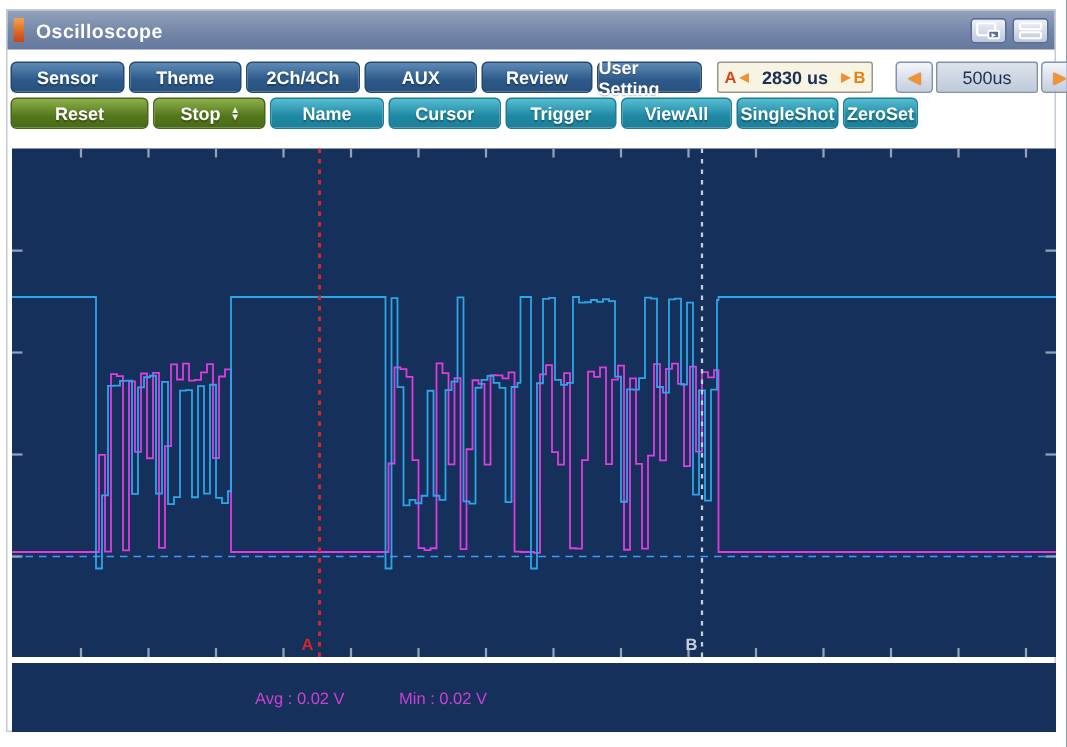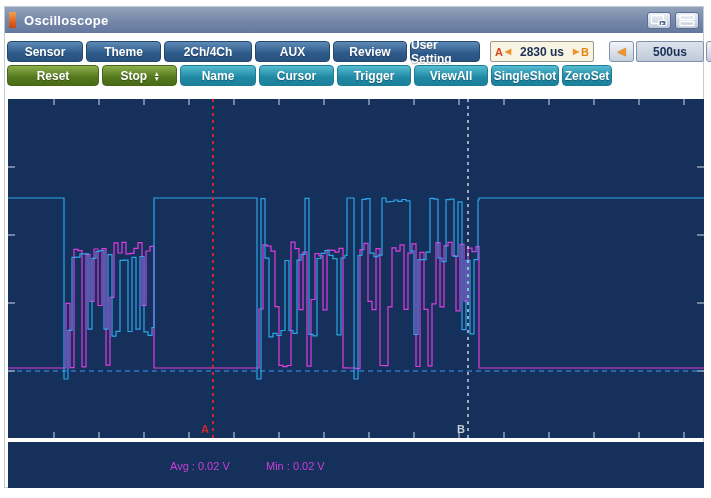--- a/index.html
+++ b/index.html
@@ -53,21 +53,21 @@
   
   .tb-group{margin-left:12px;display:flex;gap:2px;align-items:center;}
   .tb-arrow{
     width:25px;height:21px;box-sizing:border-box;border:1px solid #8292ac;border-radius:3px;
     background:linear-gradient(#f4f6f9,#c4cedd);display:flex;align-items:center;justify-content:center;
     color:#f0952f;font-size:11px;text-shadow:0 0 1px #a85c10;
   }
   .tb-val{
     width:68px;height:21px;box-sizing:border-box;border:1px solid #8292ac;border-radius:2px;
     background:linear-gradient(#dde3eb,#bfcad9);display:flex;align-items:center;justify-content:center;
-    color:#1c2f55;font-size:12px;font-weight:bold;
+    color:#1c2f55;font-size:12px;font-weight:normal;
   }
   
   .scope{
     position:absolute;left:3px;top:92px;width:696px;height:339px;
     background:#14305b;
   }
   
   .meas{
     position:absolute;left:3px;top:435px;width:696px;height:46px;
     background:#14305b;font-size:11px;
@@ -100,21 +100,21 @@
   </div>
 
   <div class="tb-row" id="row1">
 
     <div class="btn blue" style="width: 76px;">
         <span>Sensor</span>
       </div>
       <div class="btn blue" style="width: 75px;">
         <span>Theme</span>
       </div>
-      <div class="btn blue" style="width: 88px;">
+      <div class="btn blue" style="width: 76px;">
         <span>2Ch/4Ch</span>
       </div>
       <div class="btn blue" style="width: 75px;">
         <span>AUX</span>
       </div>
       <div class="btn blue" style="width: 74px;">
         <span>Review</span>
       </div>
       <div class="btn blue" style="width: 70px;">
         <span>User Setting</span>

